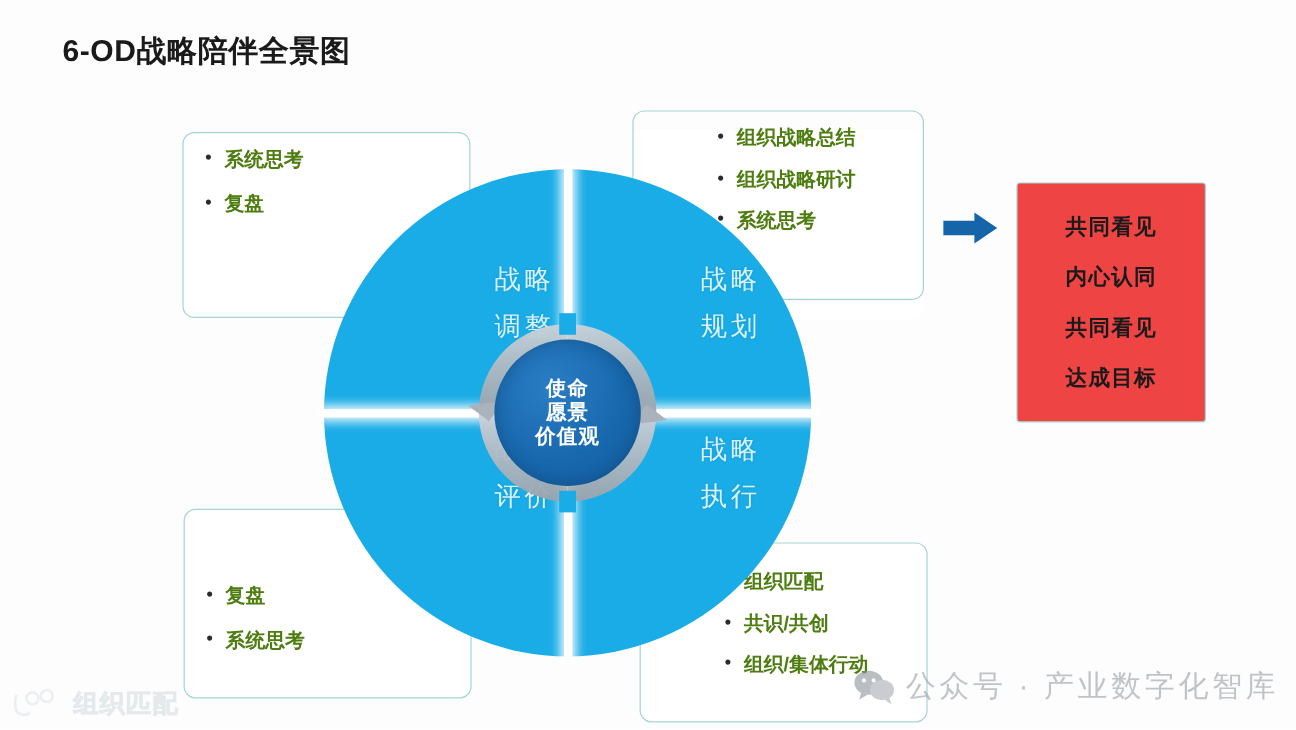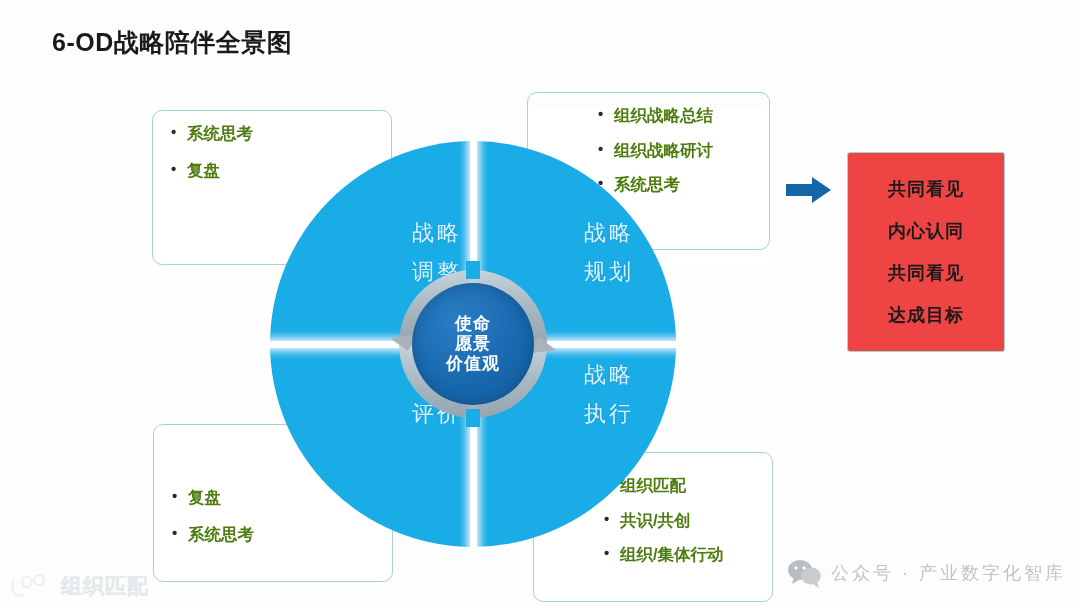--- a/index.html
+++ b/index.html
@@ -222,21 +222,21 @@
     position: absolute;
     right: 14px;
     bottom: 20px;
     display: flex;
     align-items: center;
     gap: 10px;
     z-index: 20;
     opacity: 0.62;
   }
   #watermark-right-text {
-    font-size: 18px;
+    font-size: 25px;
     color: #9aa2a8;
     letter-spacing: 3px;
     white-space: nowrap;
   }
 </style>
 </head>
 <body>
 
 <div id="page-title">6-OD战略陪伴全景图</div>
 

